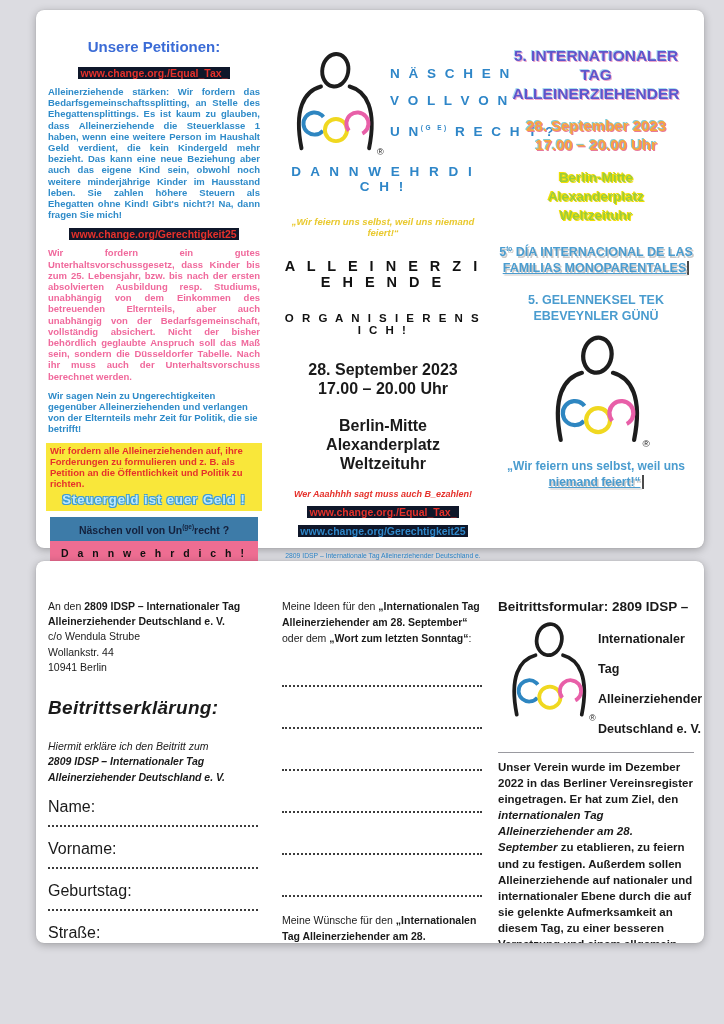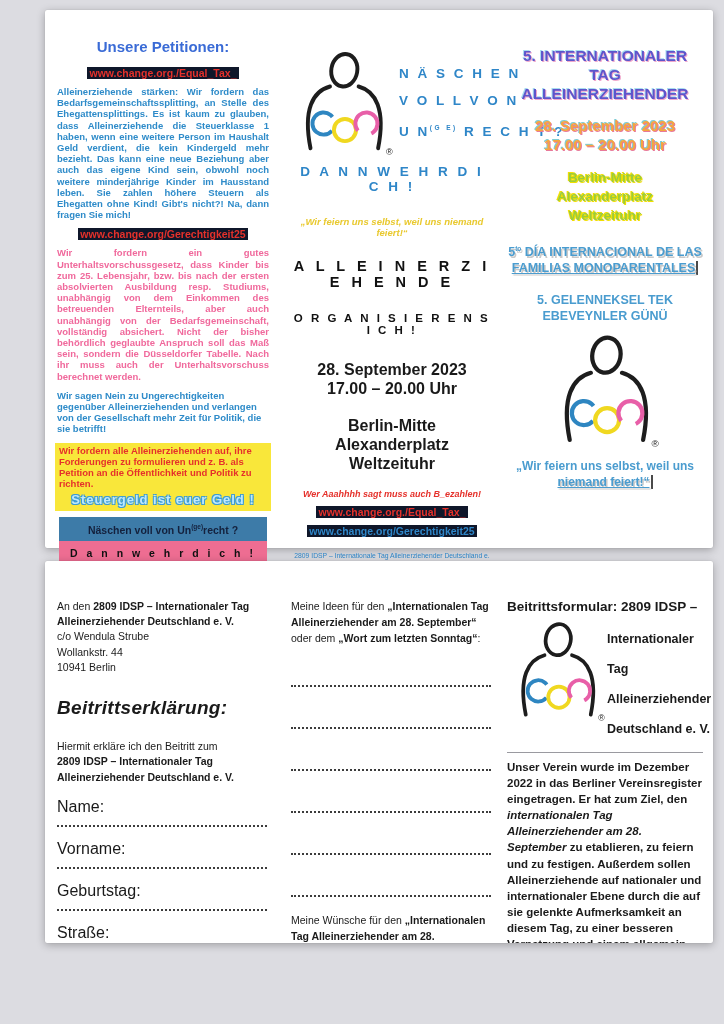--- a/index.html
+++ b/index.html
@@ -4,22 +4,22 @@
 <style>
   * { margin:0; padding:0; box-sizing:border-box; }
   html,body { width:724px; height:1024px; }
   body {
     background:#dcdce1;
     font-family:"Liberation Sans", sans-serif;
     position:relative;
     overflow:hidden;
   }
   .page {
-    position:absolute; left:45px; width:668px; background:#ffffff;
-    border-radius:2px;
+    position:absolute; left:36px; width:668px; background:#ffffff;
+    border-radius:8px;
     box-shadow:0 2px 8px rgba(0,0,0,0.28), 0 0 1px rgba(0,0,0,0.2);
     display:flex;
   }
   .page1 { top:10px; height:538px; }
   .page2 { top:561px; height:382px; overflow:hidden; }
 
   
   .p1-left  { width:236px; padding:28px 12px 0 12px; }
   .p1-mid   { width:218px; padding:40px 6px 0 10px; text-align:center; }
   .p1-right { width:214px; padding:36px 8px 0 6px; text-align:center; }
@@ -84,21 +84,21 @@
   .endbar { border-right:2px solid #4a4a4a; padding-right:1px; }
   .r-logo { margin:10px auto 0 auto; width:118px; }
   .r-quote { color:#4a9ccf; font-weight:bold; font-size:12px; line-height:16px; margin-top:4px; }
 
   
   .p2 { color:#1a1a1a; }
   .addr { font-size:10.5px; line-height:1.45; }
   .b { font-weight:bold; }
   .i { font-style:italic; }
   .beitritt-head { font-size:19px; font-weight:bold; font-style:italic; margin-top:22px; letter-spacing:0.3px; }
-  .intro { font-size:10.5px; line-height:1.45; margin-top:20px; }
+  .intro { font-size:10.5px; line-height:1.45; margin-top:20px;font-style:italic; }
   .field { margin-top:13px; }
   .field-label { font-size:16px; }
   .dotline { border-bottom:2px dotted #3c3c3c; height:11px; }
   .dotline-sp { height:24px; }
   .ideas-head { font-size:10.5px; line-height:1.5; }
   .mid-lines .dotline { margin-top:30px; }
   .mid-lines .gap { margin-top:31px; }
   .wishes-head { margin-top:16px; }
   .bf-head { font-size:13.5px; font-weight:bold; }
   .bf-top { display:flex; margin-top:6px; }
@@ -115,21 +115,21 @@
   <div class="p1-left">
     <div class="pet-head">Unsere Petitionen:</div>
     <div class="linkline">
       <span class="hl link-red">www.change.org./Equal_Tax_</span>
     </div>
     <div class="para para-blue">Alleinerziehende stärken: Wir fordern das Bedarfsgemeinschaftssplitting, an Stelle des Ehegattensplittings. Es ist kaum zu glauben, dass Alleinerziehende die Steuerklasse 1 haben, wenn eine weitere Person im Haushalt Geld verdient, die kein Kindergeld mehr bezieht. Das kann eine neue Beziehung aber auch das eigene Kind sein, obwohl noch weitere minderjährige Kinder im Hausstand leben. Sie zahlen höhere Steuern als Ehegatten ohne Kind!  Gibt's nicht?! Na, dann fragen Sie mich!</div>
     <div class="linkline">
       <span class="hl link-red">www.change.org/Gerechtigkeit25</span>
     </div>
     <div class="para para-pink">Wir fordern ein gutes Unterhaltsvorschussgesetz, dass Kinder bis zum 25. Lebensjahr, bzw. bis nach der ersten absolvierten Ausbildung resp. Studiums, unabhängig von dem Einkommen des betreuenden Elternteils, aber auch unabhängig von der Bedarfsgemeinschaft, vollständig absichert. Nicht der bisher behördlich geglaubte Anspruch soll das Maß sein, sondern die Düsseldorfer Tabelle. Nach ihr muss auch der Unterhaltsvorschuss berechnet werden.</div>
-    <div class="para para-blue para-left">Wir sagen Nein zu Ungerechtigkeiten gegenüber Alleinerziehenden und verlangen von der Gesellschaft mehr Zeit für Politik, die sie betrifft!</div>
+    <div class="para para-blue para-left">Wir sagen Nein zu Ungerechtigkeiten gegenüber Alleinerziehenden und verlangen von der Elternteils mehr Zeit für Politik, die sie betrifft!</div>
     <div class="yellowblock">
       <div class="para para-left">Wir fordern alle Alleinerziehenden auf, ihre Forderungen zu formulieren und z. B. als Petition an die Öffentlichkeit und Politik zu richten.</div>
       <div class="slogan">Steuergeld ist euer Geld !</div>
     </div>
     <div class="boxes">
       <div class="box box-blue"><span>Näschen voll von Un</span><sup class="small">(ge)</sup><span>recht ?</span></div>
       <div class="box box-pink">D a n n   w e h r   d i c h !</div>
       <div class="box box-yellow">Alleinerziehende organisieren sich!</div>
     </div>
   </div>

